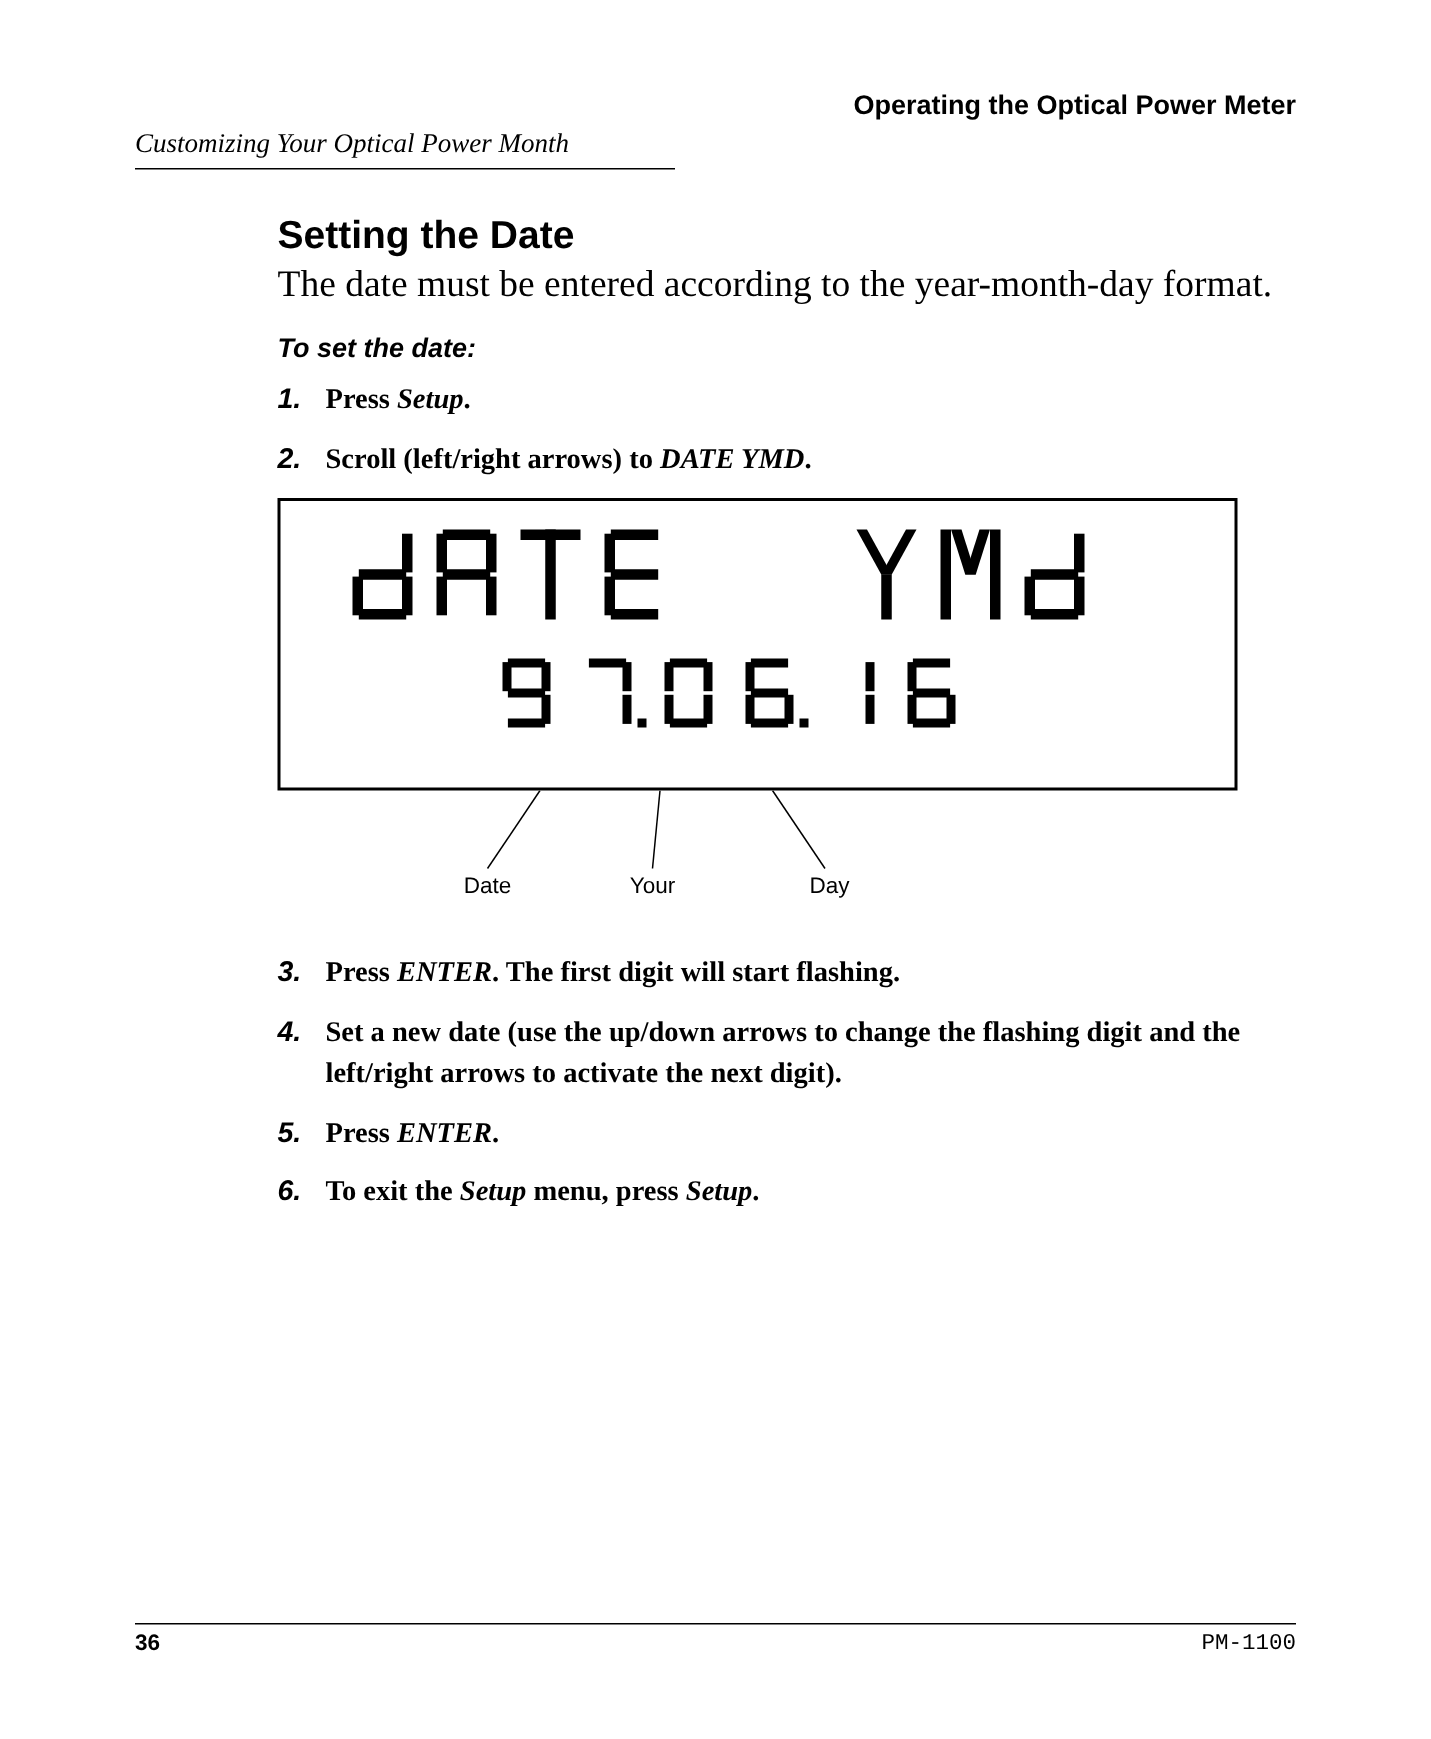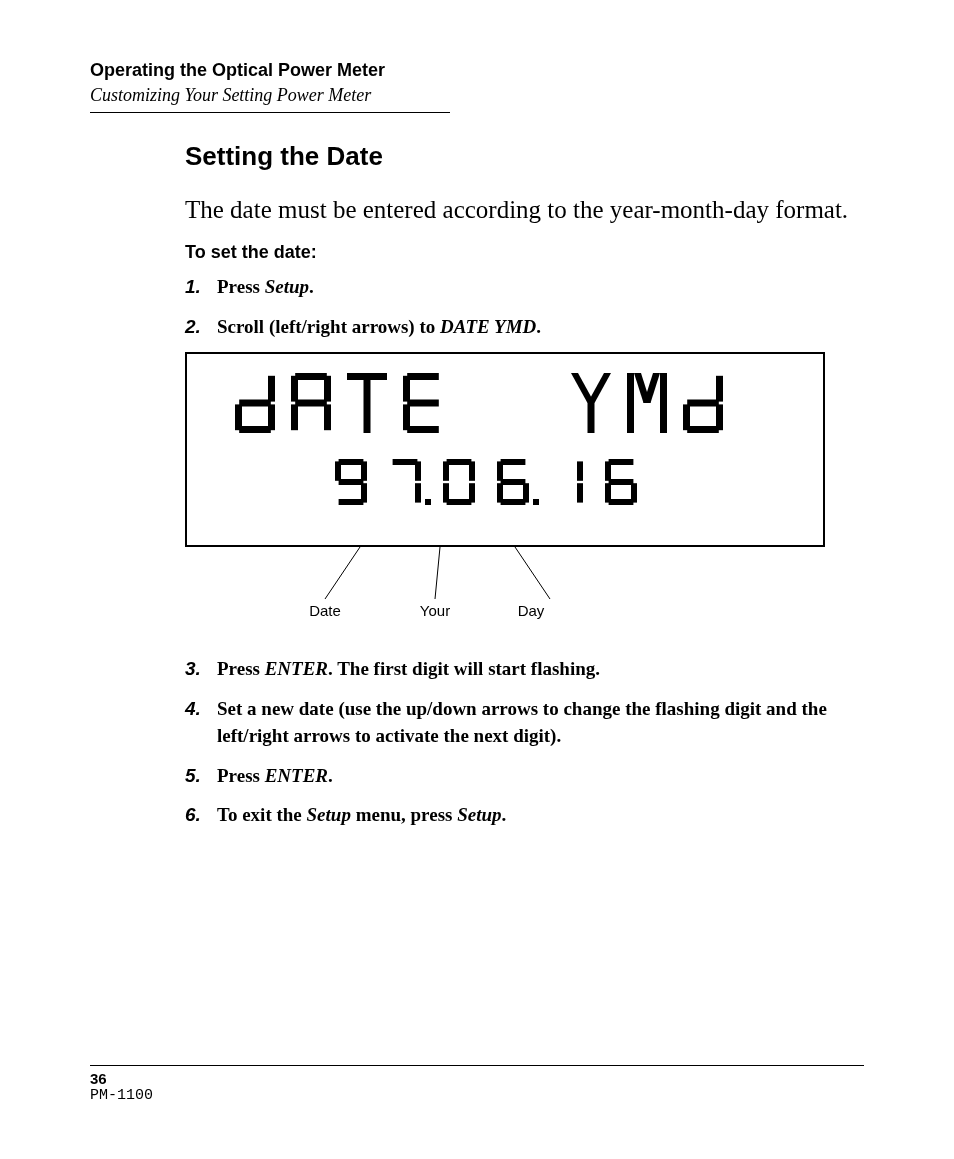--- a/index.html
+++ b/index.html
@@ -15,49 +15,51 @@
     height: 1159px;
     position: relative;
     box-sizing: border-box;
     padding: 60px 90px 60px 90px;
   }
   .running-head {
     font-family: "Segoe UI", "Helvetica Neue", Arial, sans-serif;
     font-weight: 700;
     font-size: 18px;
     margin-bottom: 4px;
+    text-align: right;
   }
   .running-sub {
     font-family: Georgia, 'Times New Roman', serif;
     font-style: italic;
     font-size: 18px;
     margin-bottom: 6px;
   }
   .rule {
     border: none;
     border-top: 1px solid #000;
     width: 360px;
     margin: 0 0 28px 0;
   }
   .content {
     margin-left: 95px;
   }
   h2.section {
     font-family: "Segoe UI", "Helvetica Neue", Arial, sans-serif;
     font-weight: 700;
     font-size: 26px;
-    margin: 0 0 24px 0;
+    margin: 0 0 4px 0;
   }
   p.intro {
     font-size: 25px;
     margin: 0 0 18px 0;
   }
   .subhead {
     font-family: "Segoe UI", "Helvetica Neue", Arial, sans-serif;
     font-weight: 700;
+    font-style: italic;
     font-size: 18px;
     margin: 0 0 10px 0;
   }
   ol.steps {
     list-style: none;
     padding: 0;
     margin: 0;
     font-size: 19px;
   }
   ol.steps li {
@@ -126,36 +128,35 @@
   }
   .footer-rule {
     border: none;
     border-top: 1px solid #000;
     margin: 0 0 4px 0;
   }
   .footer-row {
     display: flex;
     justify-content: space-between;
     font-size: 15px;
-    flex-direction: column;
   }
   .footer-row .pg {
     font-family: "Segoe UI", "Helvetica Neue", Arial, sans-serif;
     font-weight: 700;
   }
   .footer-row .model {
     font-family: Liberation Mono, monospace;
   }
 </style>
 </head>
 <body>
 
 <div class="page">
   <div class="running-head">Operating the Optical Power Meter</div>
-  <div class="running-sub">Customizing Your Setting Power Meter</div>
+  <div class="running-sub">Customizing Your Optical Power Month</div>
   <hr class="rule">
 
   <div class="content">
     <h2 class="section">Setting the Date</h2>
     <p class="intro">The date must be entered according to the year-month-day format.</p>
     <div class="subhead">To set the date:</div>
 
     <ol class="steps">
       <li>
         <span class="num">1.</span>
@@ -272,21 +273,21 @@
         </div>
       </div>
       <div class="callouts">
         <svg width="640" height="80">
           <line x1="175" y1="0" x2="140" y2="52" stroke="#000" stroke-width="1"></line>
           <line x1="255" y1="0" x2="250" y2="52" stroke="#000" stroke-width="1"></line>
           <line x1="330" y1="0" x2="365" y2="52" stroke="#000" stroke-width="1"></line>
         </svg>
         <span class="clabel" style="left:140px">Date</span>
         <span class="clabel" style="left:250px">Your</span>
-        <span class="clabel" style="left:346px">Day</span>
+        <span class="clabel" style="left:368px">Day</span>
       </div>
     </div>
 
     <ol class="steps">
       <li>
         <span class="num">3.</span>
         <span class="txt">Press <em>ENTER</em>. The first digit will start flashing.</span>
       </li>
       <li>
         <span class="num">4.</span>

